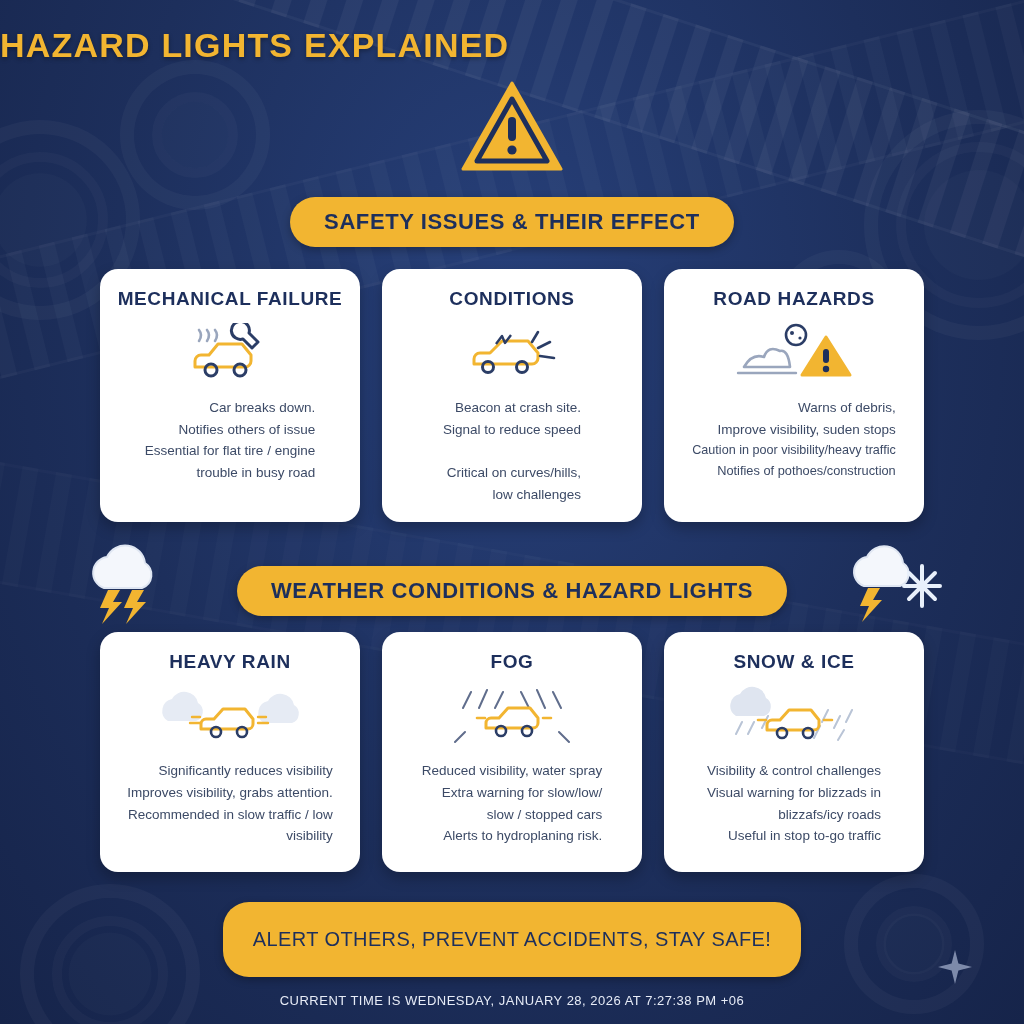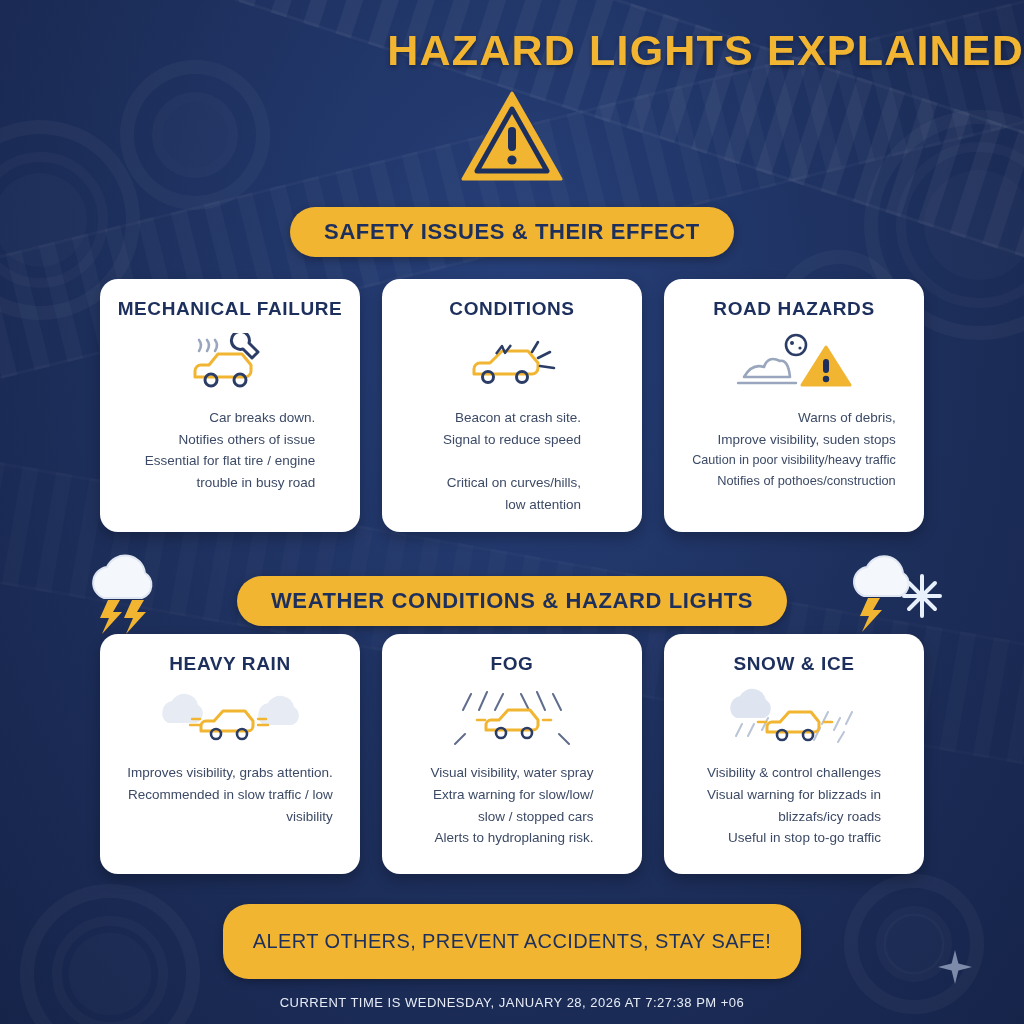--- a/index.html
+++ b/index.html
@@ -66,23 +66,23 @@
     bottom: 40px;
     width: 34px;
     height: 34px;
     background: rgba(210,220,245,0.55);
     clip-path: polygon(50% 0%, 60% 40%, 100% 50%, 60% 60%, 50% 100%, 40% 60%, 0% 50%, 40% 40%);
   }
 
   
   .main-title {
     position: relative;
-    text-align: right;
+    text-align: left;
     color: #f2b531;
-    font-size: 43px;
+    font-size: 34px;
     font-weight: bold;
     letter-spacing: 1.2px;
     padding-top: 26px;
     text-shadow: 0 2px 4px rgba(0,0,0,.35);
   }
 
   .warn-icon-wrap {
     position: relative;
     display: flex;
     justify-content: center;
@@ -143,21 +143,21 @@
   .card-lines {
     color: #3c4a66;
     font-size: 13.5px;
     line-height: 1.62;
     text-align: right;
   }
   .card-lines div { white-space: nowrap; }
 
   
   .weather-section { position: relative; margin-top: 44px; }
-  .weather-cards { margin-top: 8px; }
+  .weather-cards { margin-top: 16px; }
 
   .cloud-left { position: absolute; left: 78px; top: -26px; }
   .cloud-right { position: absolute; right: 70px; top: -26px; }
 
   
   .footer-banner {
     margin: 30px auto 0;
     background: #f2b531;
     color: #1d2f5c;
     font-weight: normal;
@@ -242,21 +242,21 @@
           <circle cx="26" cy="43" r="5.5" fill="none" stroke="#2b3d66" stroke-width="3"></circle>
           <circle cx="60" cy="43" r="5.5" fill="none" stroke="#2b3d66" stroke-width="3"></circle>
           <path d="M34 20 l6 -8 l3 7 l6 -8" fill="none" stroke="#2b3d66" stroke-width="2.4" stroke-linejoin="round"></path>
         </svg>
       </div>
       <div class="card-lines">
         <div>Beacon at crash site.</div>
         <div>Signal to reduce speed</div>
         <div>&nbsp;</div>
         <div>Critical on curves/hills,</div>
-        <div>low attention</div>
+        <div>low challenges</div>
       </div>
     </div>
 
     <div class="card">
       <div class="card-title">ROAD HAZARDS</div>
       <div class="card-icon">
         <svg width="120" height="62" viewBox="0 0 120 62">
           <circle cx="62" cy="12" r="10" fill="none" stroke="#2b3d66" stroke-width="2.6"></circle>
           <circle cx="58" cy="10" r="2" fill="#2b3d66"></circle>
             <circle cx="66" cy="15" r="1.6" fill="#2b3d66"></circle>
@@ -309,20 +309,21 @@
           <svg width="140" height="60" viewBox="0 0 140 60">
             <path d="M8 34 a12 12 0 0 1 4 -22 a14 14 0 0 1 26 4 a10 10 0 0 1 -2 18 z" fill="#e6ebf4"></path>
             <path d="M104 36 a12 12 0 0 1 4 -22 a14 14 0 0 1 26 4 a10 10 0 0 1 -2 18 z" fill="#e6ebf4"></path>
             <path d="M46 42 h42 a5 5 0 0 0 5 -5 v-5 l-8 -10 h-22 l-9 10 h-8 a5 5 0 0 0 -5 5 v5 z" fill="none" stroke="#f2b531" stroke-width="3" stroke-linejoin="round"></path>
             <circle cx="56" cy="45" r="5" fill="none" stroke="#2b3d66" stroke-width="2.6"></circle>
             <circle cx="82" cy="45" r="5" fill="none" stroke="#2b3d66" stroke-width="2.6"></circle>
             <path d="M40 30 h-8 M40 36 h-10 M98 30 h8 M98 36 h10" stroke="#f2b531" stroke-width="2.4" stroke-linecap="round"></path>
           </svg>
         </div>
         <div class="card-lines">
+          <div>Significantly reduces visibility</div>
           <div>Improves visibility, grabs attention.</div>
           <div>Recommended in slow traffic / low</div>
           <div>visibility</div>
         </div>
       </div>
 
       <div class="card">
         <div class="card-title">FOG</div>
         <div class="card-icon">
           <svg width="130" height="62" viewBox="0 0 130 62">
@@ -330,21 +331,21 @@
               <path d="M24 6 l-8 16 M40 4 l-8 18 M56 6 l-8 16 M74 6 l8 16 M90 4 l8 18 M106 6 l8 16"></path>
               <path d="M18 46 l-10 10 M112 46 l10 10"></path>
             </g>
             <path d="M44 42 h42 a5 5 0 0 0 5 -5 v-5 l-8 -10 h-22 l-9 10 h-8 a5 5 0 0 0 -5 5 v5 z" fill="none" stroke="#f2b531" stroke-width="3" stroke-linejoin="round"></path>
             <circle cx="54" cy="45" r="5" fill="none" stroke="#2b3d66" stroke-width="2.6"></circle>
             <circle cx="80" cy="45" r="5" fill="none" stroke="#2b3d66" stroke-width="2.6"></circle>
             <path d="M38 32 h-8 M96 32 h8" stroke="#f2b531" stroke-width="2.6" stroke-linecap="round"></path>
           </svg>
         </div>
         <div class="card-lines">
-          <div>Visual visibility, water spray</div>
+          <div>Reduced visibility, water spray</div>
           <div>Extra warning for slow/low/</div>
           <div>slow / stopped cars</div>
           <div>Alerts to hydroplaning risk.</div>
         </div>
       </div>
 
       <div class="card">
         <div class="card-title">SNOW &amp; ICE</div>
         <div class="card-icon">
           <svg width="140" height="62" viewBox="0 0 140 62">

